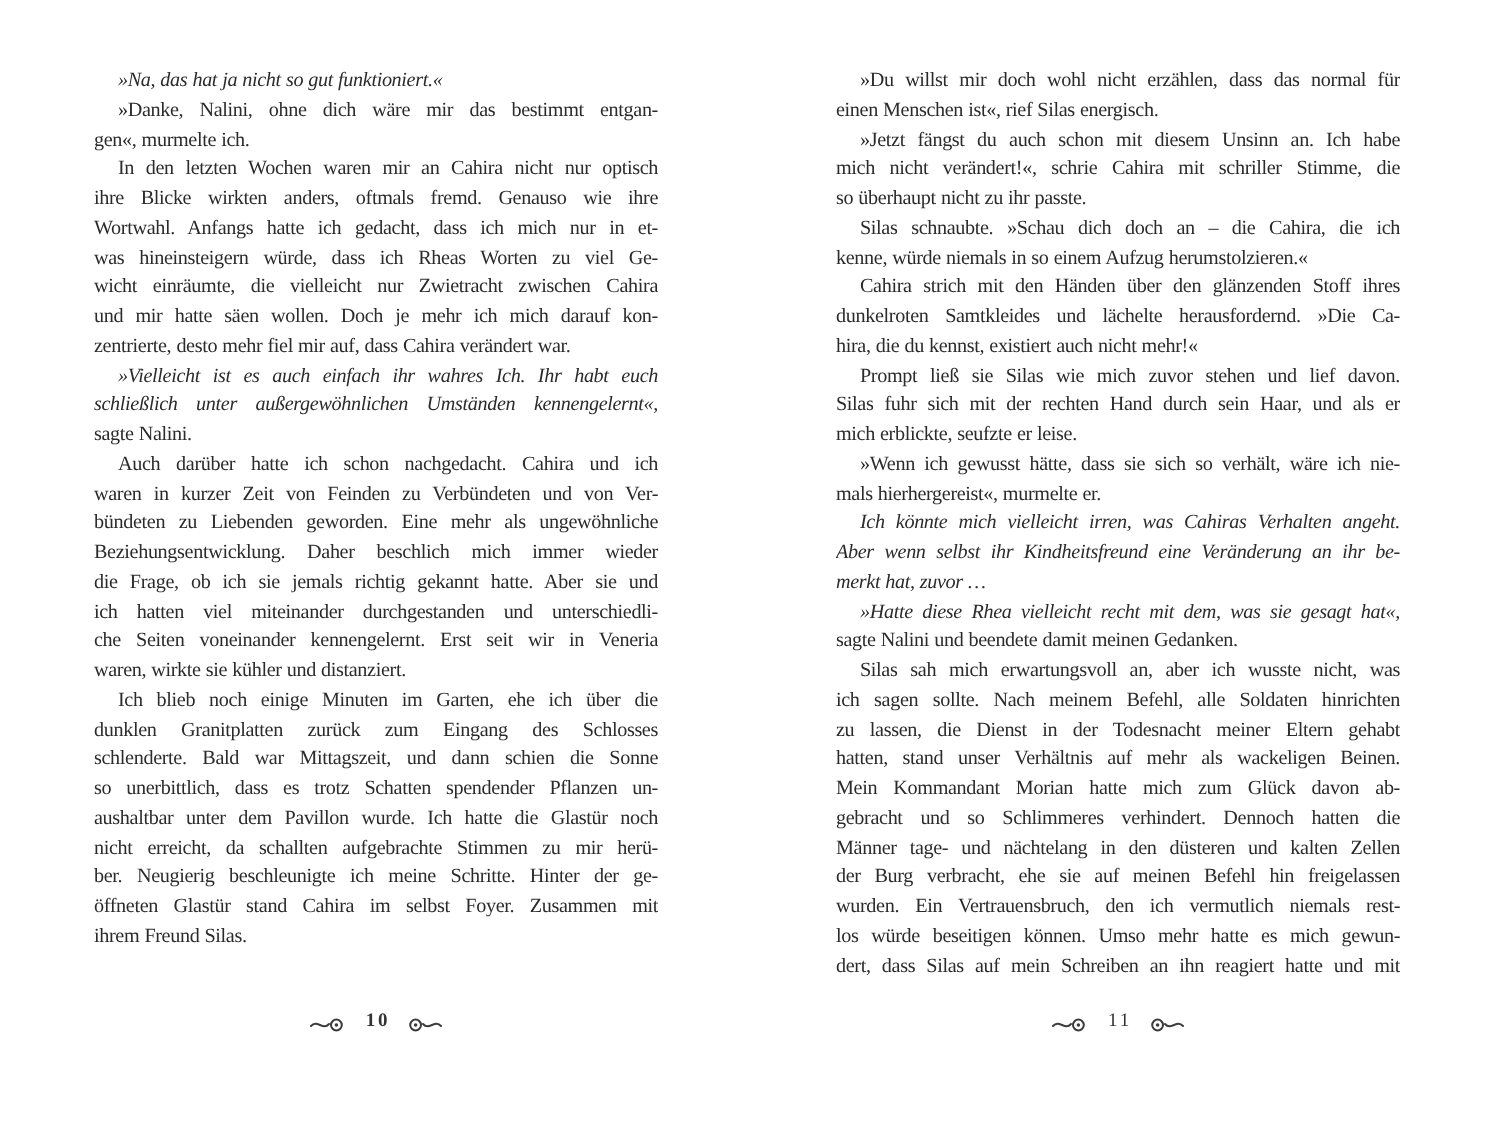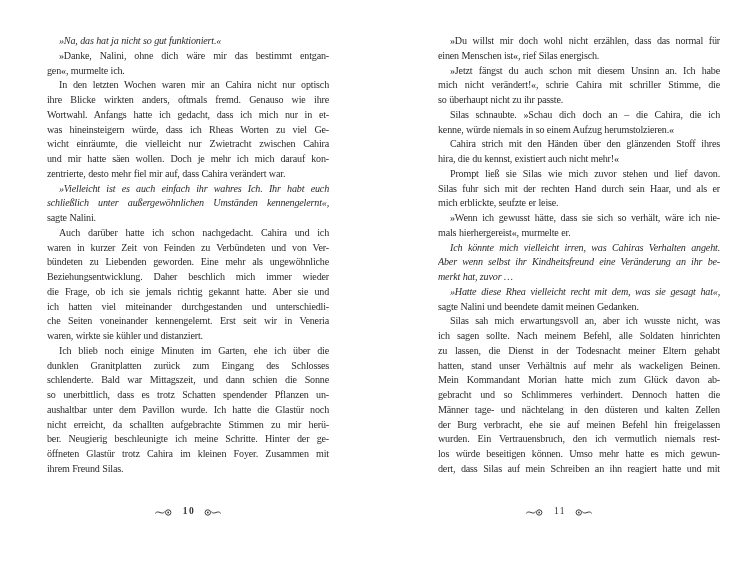--- a/index.html
+++ b/index.html
@@ -15,21 +15,21 @@
     -webkit-font-smoothing: antialiased;
   }
   .textblock {
     position: absolute;
     top: 34px;
     width: 282px;
     font-size: 10.1px;
     letter-spacing: -0.18px;
   }
   #left-text  { left: 47px; }
-  #right-text { left: 418px; margin-left: 20px; }
+  #right-text { left: 418px; }
   .line {
     height: 14.75px;
     line-height: 14.75px;
     overflow: hidden;
     text-align: left;
     word-spacing: 0.02em;
   }
   .line.j { text-align: justify; text-align-last: justify; text-justify: inter-word; }
   .line.p { text-indent: 12px; }
   .line.i { font-style: italic; }
@@ -84,33 +84,34 @@
       <div class="line j">ich hatten viel miteinander durchgestanden und unterschiedli-</div>
       <div class="line j">che Seiten voneinander kennengelernt. Erst seit wir in Veneria</div>
       <div class="line">waren, wirkte sie kühler und distanziert.</div>
       <div class="line p j">Ich blieb noch einige Minuten im Garten, ehe ich über die</div>
       <div class="line j">dunklen Granitplatten zurück zum Eingang des Schlosses</div>
       <div class="line j">schlenderte. Bald war Mittagszeit, und dann schien die Sonne</div>
       <div class="line j">so unerbittlich, dass es trotz Schatten spendender Pflanzen un-</div>
       <div class="line j">aushaltbar unter dem Pavillon wurde. Ich hatte die Glastür noch</div>
       <div class="line j">nicht erreicht, da schallten aufgebrachte Stimmen zu mir herü-</div>
       <div class="line j">ber. Neugierig beschleunigte ich meine Schritte. Hinter der ge-</div>
-      <div class="line j">öffneten Glastür trotz Cahira im kleinen Foyer. Zusammen mit</div>
+      <div class="line j">öffneten Glastür stand Cahira im selbst Foyer. Zusammen mit</div>
       <div class="line">ihrem Freund Silas.</div>
     </div>
 
   <div class="textblock" id="right-text">
       <div class="line p j">»Du willst mir doch wohl nicht erzählen, dass das normal für</div>
       <div class="line">einen Menschen ist«, rief Silas energisch.</div>
       <div class="line p j">»Jetzt fängst du auch schon mit diesem Unsinn an. Ich habe</div>
       <div class="line j">mich nicht verändert!«, schrie Cahira mit schriller Stimme, die</div>
       <div class="line">so überhaupt nicht zu ihr passte.</div>
       <div class="line p j">Silas schnaubte. »Schau dich doch an – die Cahira, die ich</div>
       <div class="line">kenne, würde niemals in so einem Aufzug herumstolzieren.«</div>
       <div class="line p j">Cahira strich mit den Händen über den glänzenden Stoff ihres</div>
+      <div class="line j">dunkelroten Samtkleides und lächelte herausfordernd. »Die Ca-</div>
       <div class="line">hira, die du kennst, existiert auch nicht mehr!«</div>
       <div class="line p j">Prompt ließ sie Silas wie mich zuvor stehen und lief davon.</div>
       <div class="line j">Silas fuhr sich mit der rechten Hand durch sein Haar, und als er</div>
       <div class="line">mich erblickte, seufzte er leise.</div>
       <div class="line p j">»Wenn ich gewusst hätte, dass sie sich so verhält, wäre ich nie-</div>
       <div class="line">mals hierhergereist«, murmelte er.</div>
       <div class="line p i j">Ich könnte mich vielleicht irren, was Cahiras Verhalten angeht.</div>
       <div class="line i j">Aber wenn selbst ihr Kindheitsfreund eine Veränderung an ihr be-</div>
       <div class="line i">merkt hat, zuvor …</div>
       <div class="line p i j">»Hatte diese Rhea vielleicht recht mit dem, was sie gesagt hat«,</div>

